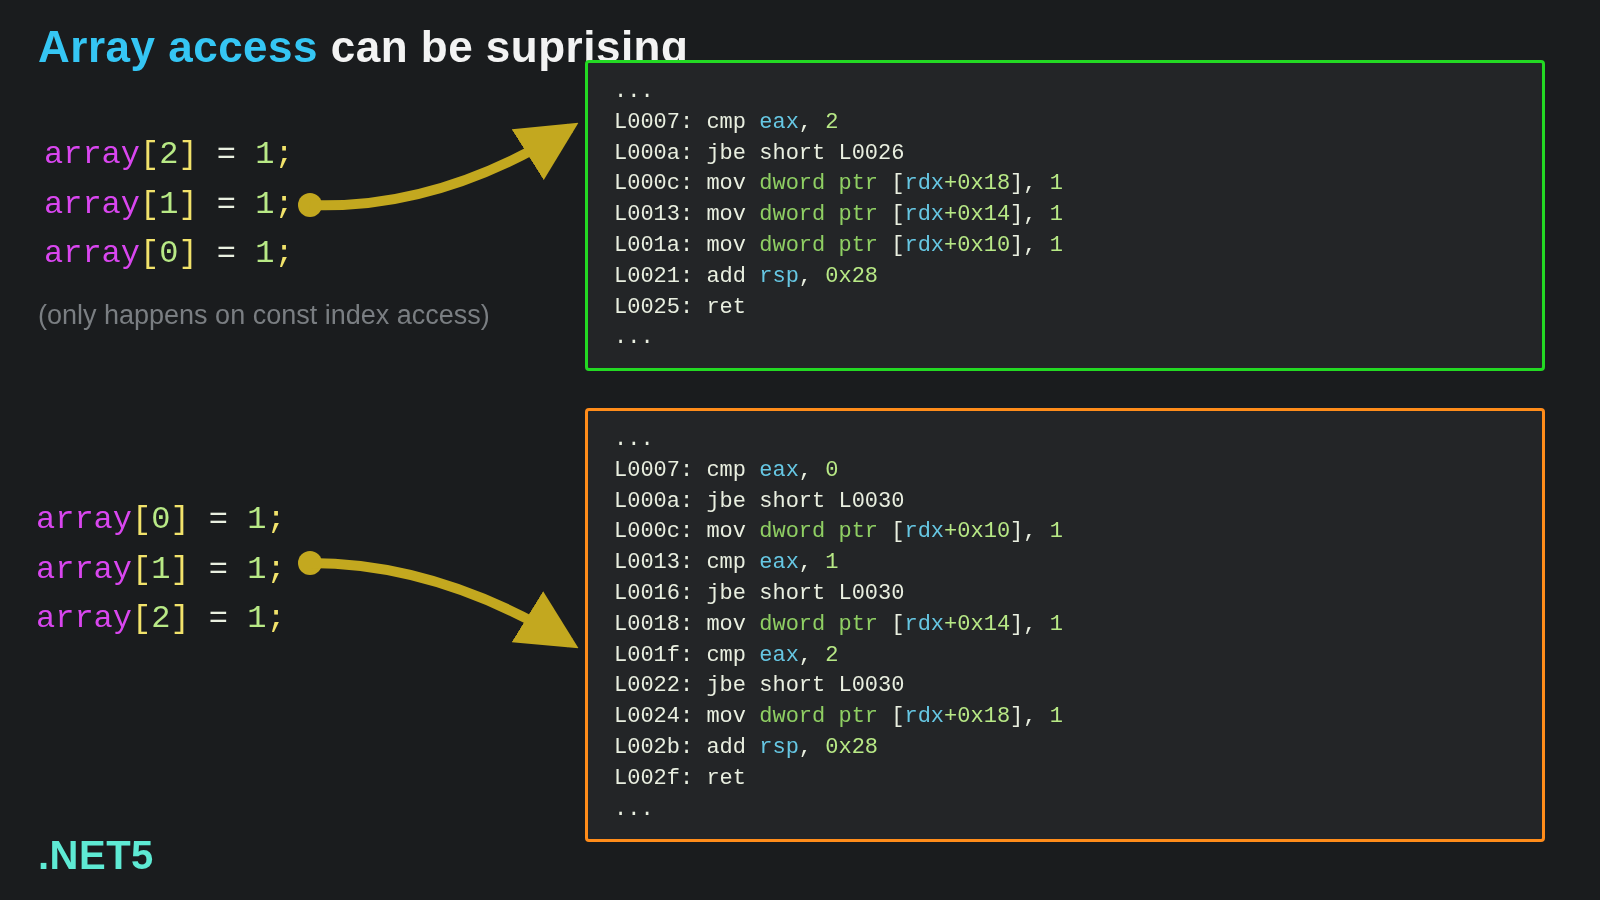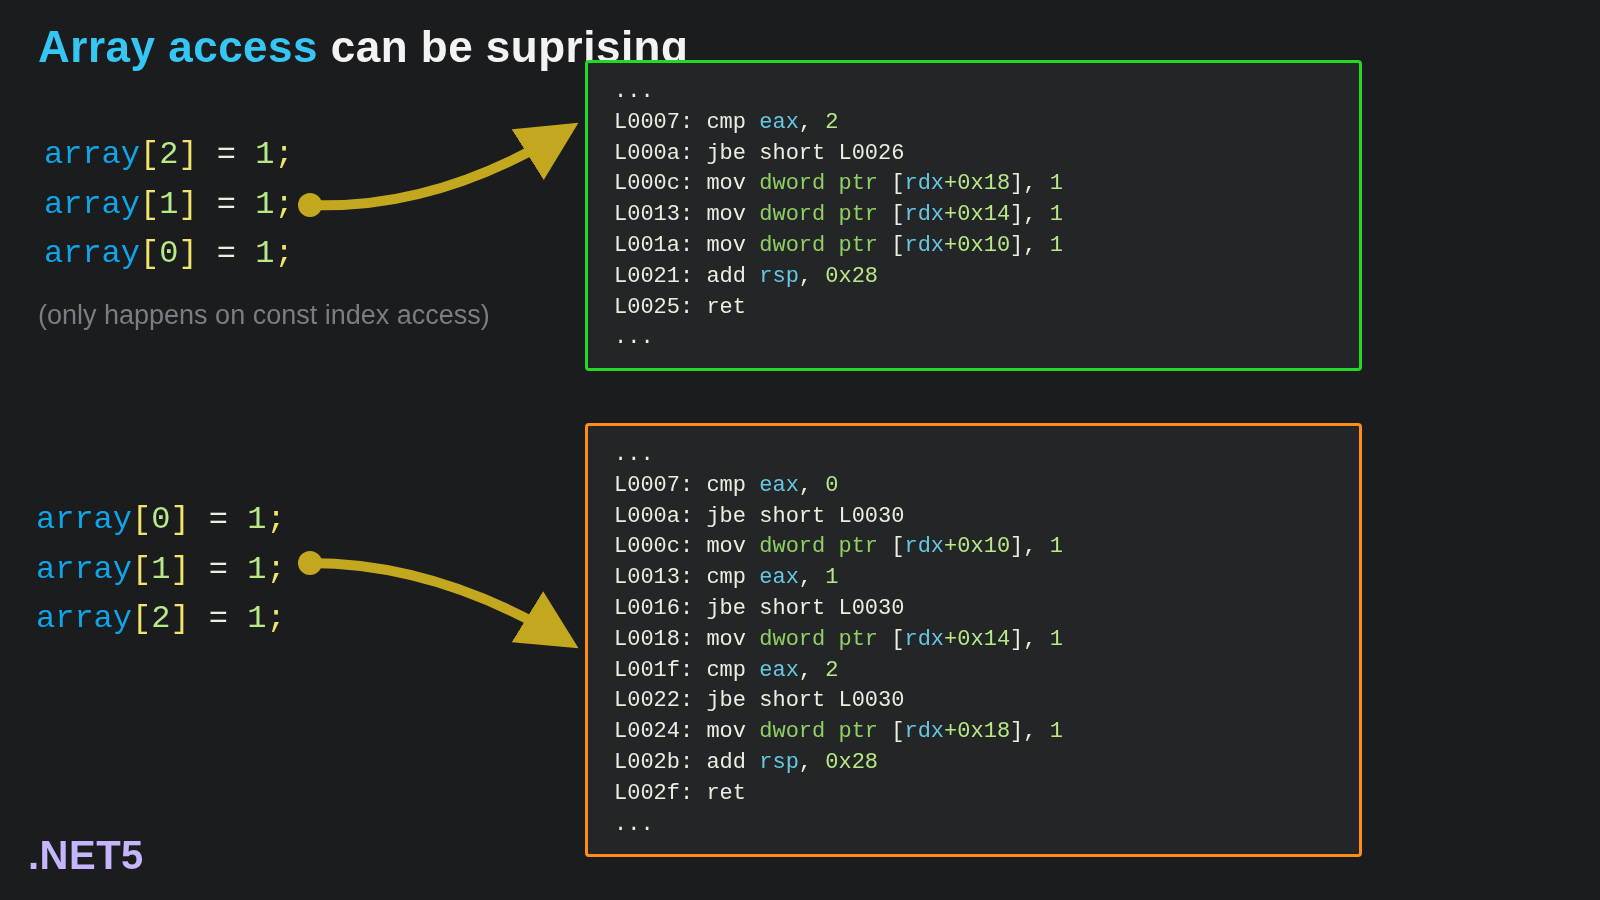--- a/index.html
+++ b/index.html
@@ -27,65 +27,65 @@
     position: absolute;
     font-family: "SFMono-Regular", Consolas, "Liberation Mono", Menlo, monospace;
     font-size: 32px;
     line-height: 1.55;
     color: #e9efe0;
     white-space: pre;
   }
   .code-block.upper { left: 44px; top: 130px; }
   .code-block.lower { left: 36px; top: 495px; }
 
-  .tok-type { color: #0ea5e9; }
+  .tok-type { color: #d946ef; }
   .tok-num { color: #b8e986; }
   .tok-punc { color: #f2e36b; }
   .tok-assign { color: #e9efe0; }
 
   .note {
     position: absolute;
     left: 38px;
     top: 300px;
     color: #7a7e82;
     font-size: 27px;
     font-weight: 500;
   }
 
   .asm-box {
     position: absolute;
     left: 585px;
-    width: 777px;
+    width: 960px;
     background: #232527;
     border: 3px solid;
     border-radius: 4px;
     font-family: "SFMono-Regular", Consolas, "Liberation Mono", Menlo, monospace;
     font-size: 22px;
     line-height: 1.4;
     color: #e9efe0;
     padding: 14px 26px;
     box-sizing: border-box;
     white-space: pre;
   }
   .asm-box.green { top: 60px; border-color: #23d923; }
-  .asm-box.orange { top: 423px; border-color: #ff8c1a; }
+  .asm-box.orange { top: 408px; border-color: #ff8c1a; }
 
   .asm-label { color: #e9efe0; }
   .asm-mnem { color: #e9efe0; }
   .asm-reg { color: #66c7e3; }
   .asm-kw { color: #8fcf63; }
   .asm-num { color: #b8e986; }
   .asm-ptr { color: #e9efe0; }
   .asm-faint { color: #e9efe0; }
 
   .footer {
     position: absolute;
-    left: 28px;
+    left: 38px;
     bottom: 22px;
-    color: #c4b5fd;
+    color: #5eead4;
     font-size: 40px;
     font-weight: 700;
     letter-spacing: 0.5px;
   }
 
   svg.arrow {
     position: absolute;
     overflow: visible;
     pointer-events: none;
   }

